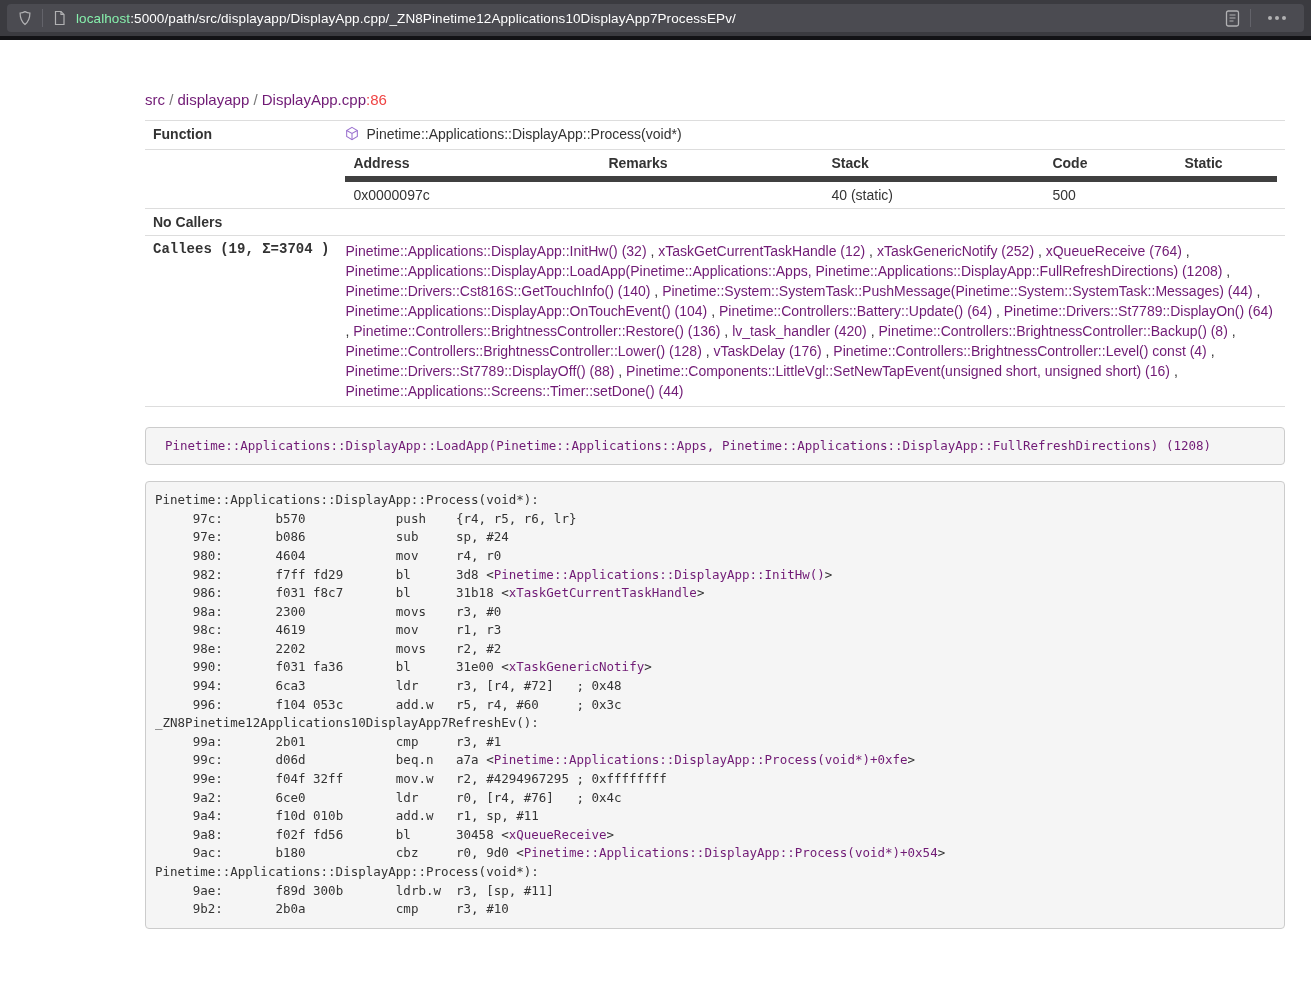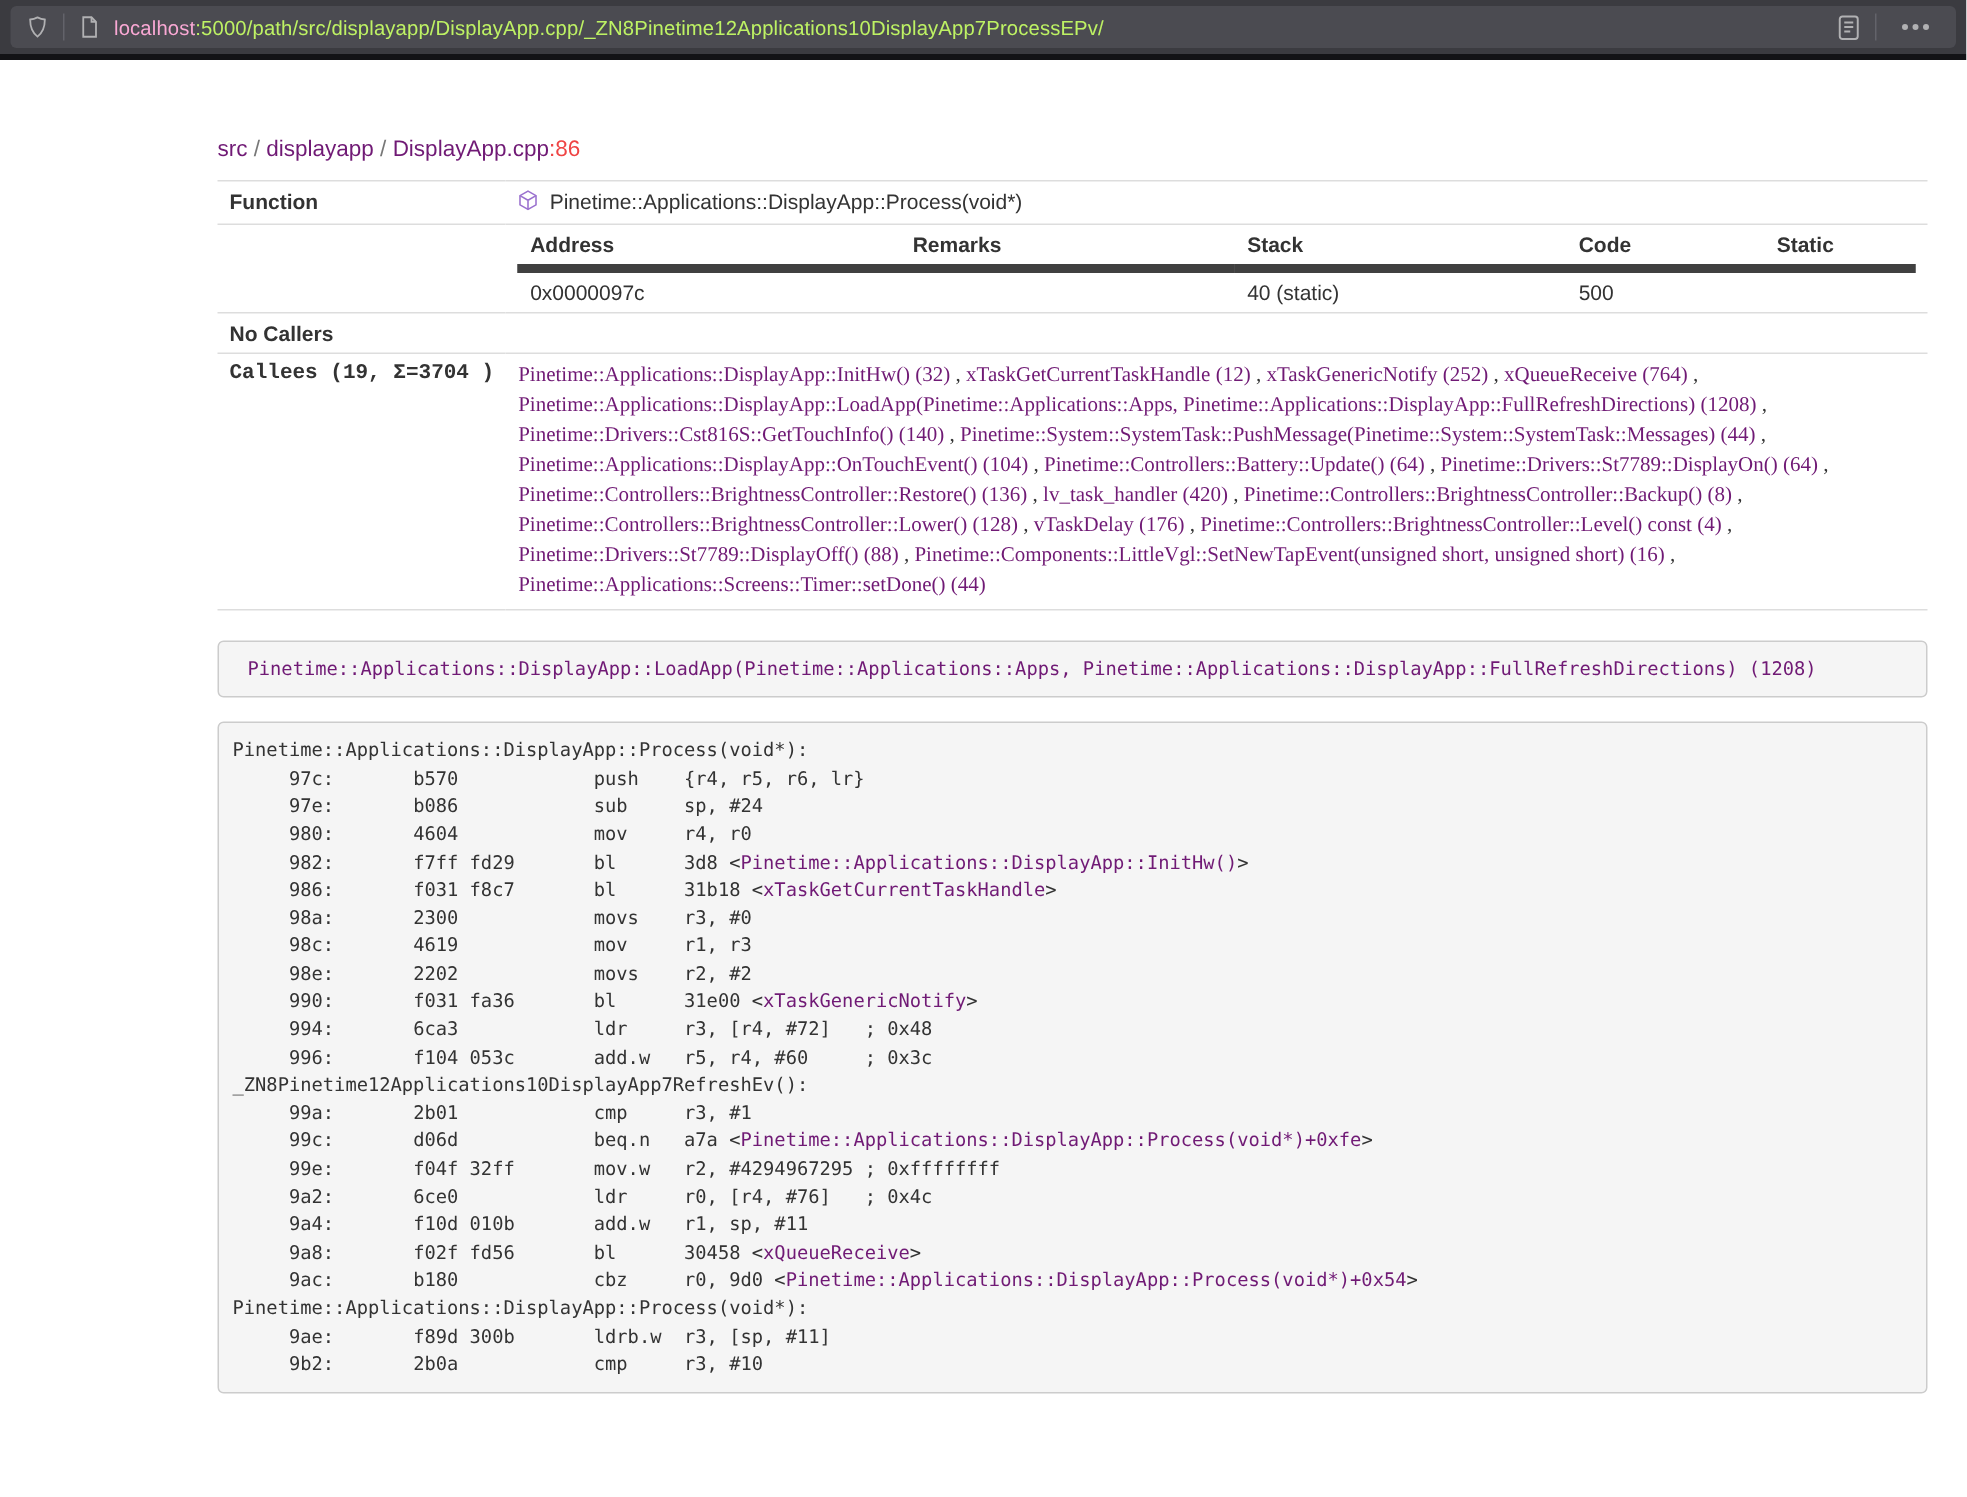--- a/index.html
+++ b/index.html
@@ -20,22 +20,22 @@
   .url-bar {
     flex: 1; height: 28px; background: #4b4b51; border-radius: 4px;
     display: flex; align-items: center; padding: 0 10px; color: #b1b1b3;
   }
   .ub-divider { width: 1px; height: 18px; background: #63636a; margin: 0 9px; flex: none; }
   .ub-icon { display: inline-flex; align-items: center; flex: none; }
   .url-text {
     font-size: 13.5px; margin-left: 9px; white-space: nowrap; overflow: hidden;
     flex: 1; letter-spacing: 0.1px;
   }
-  .url-host { color: #f9a8d4; text-align: right; }
-  .url-rest { color: #bef264; }
+  .url-host { color: #86efac; text-align: right; }
+  .url-rest { color: #ffffff; }
   .dots { display: flex; gap: 3px; margin: 0 8px; align-items: center; }
   .dots i { width: 4px; height: 4px; border-radius: 50%; background: #b1b1b3; display: block; }
 
   
   .content { width: 1140px; margin-left: 145px; }
 
   .navbar {
     margin-top: 38px; height: 50px; background: #f8f8f8;
     border: 1px solid #e7e7e7; border-radius: 4px;
     display: flex; align-items: center;
@@ -52,21 +52,21 @@
   }
   .symtable > tbody > tr > td { padding: 5px 8px; vertical-align: top; text-align: left; }
   .symtable > tbody > tr + tr > td { border-top: 1px solid #ddd; }
   .symtable td.label-cell { font-weight: bold; }
   .symtable td.nested-cell { padding: 0 8px; }
 
   table.innertable { width: 100%; border-collapse: collapse; font-size: 14px; }
   .innertable th, .innertable td { padding: 5px 8px; text-align: left; font-weight: normal; }
   .innertable thead th { font-weight: bold; border-bottom: 6px solid #404040; }
 
-  .callees-cell { line-height: 20px; font-family: Liberation Serif, serif; }
+  .callees-cell { line-height: 20px; }
 
   .cube { display: inline-block; vertical-align: -2px; margin-right: 7px; }
 
   .select-box {
     margin-top: 20px; background: #f5f5f5; border: 1px solid #ccc; border-radius: 4px;
     padding: 9px 19px;
     font-family: "DejaVu Sans Mono", monospace; font-size: 12.5px; line-height: 1.45;
   }
 
   pre.codeblock {

